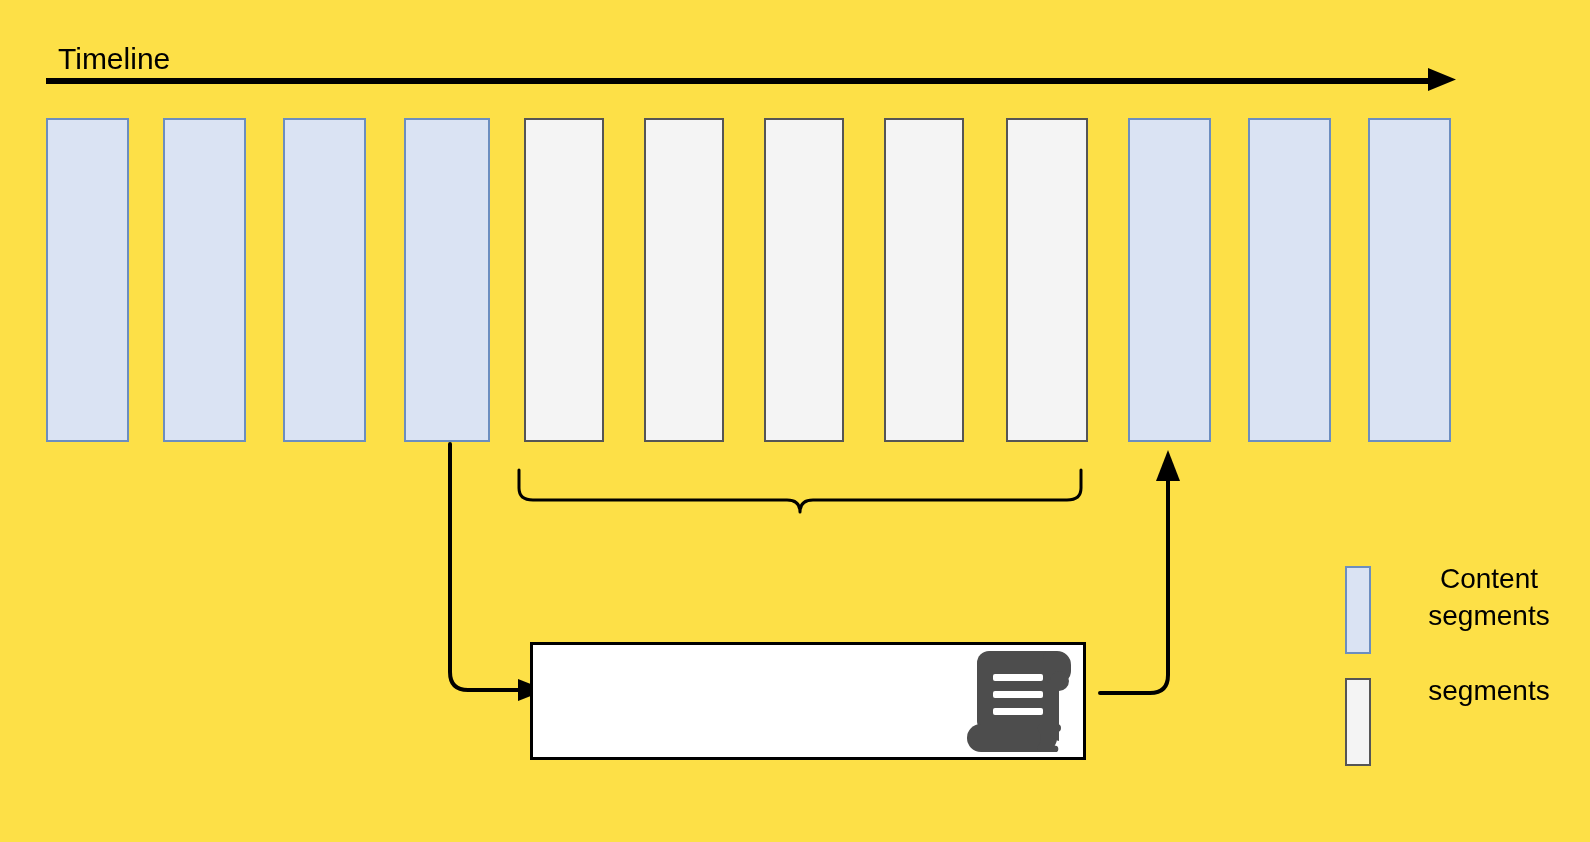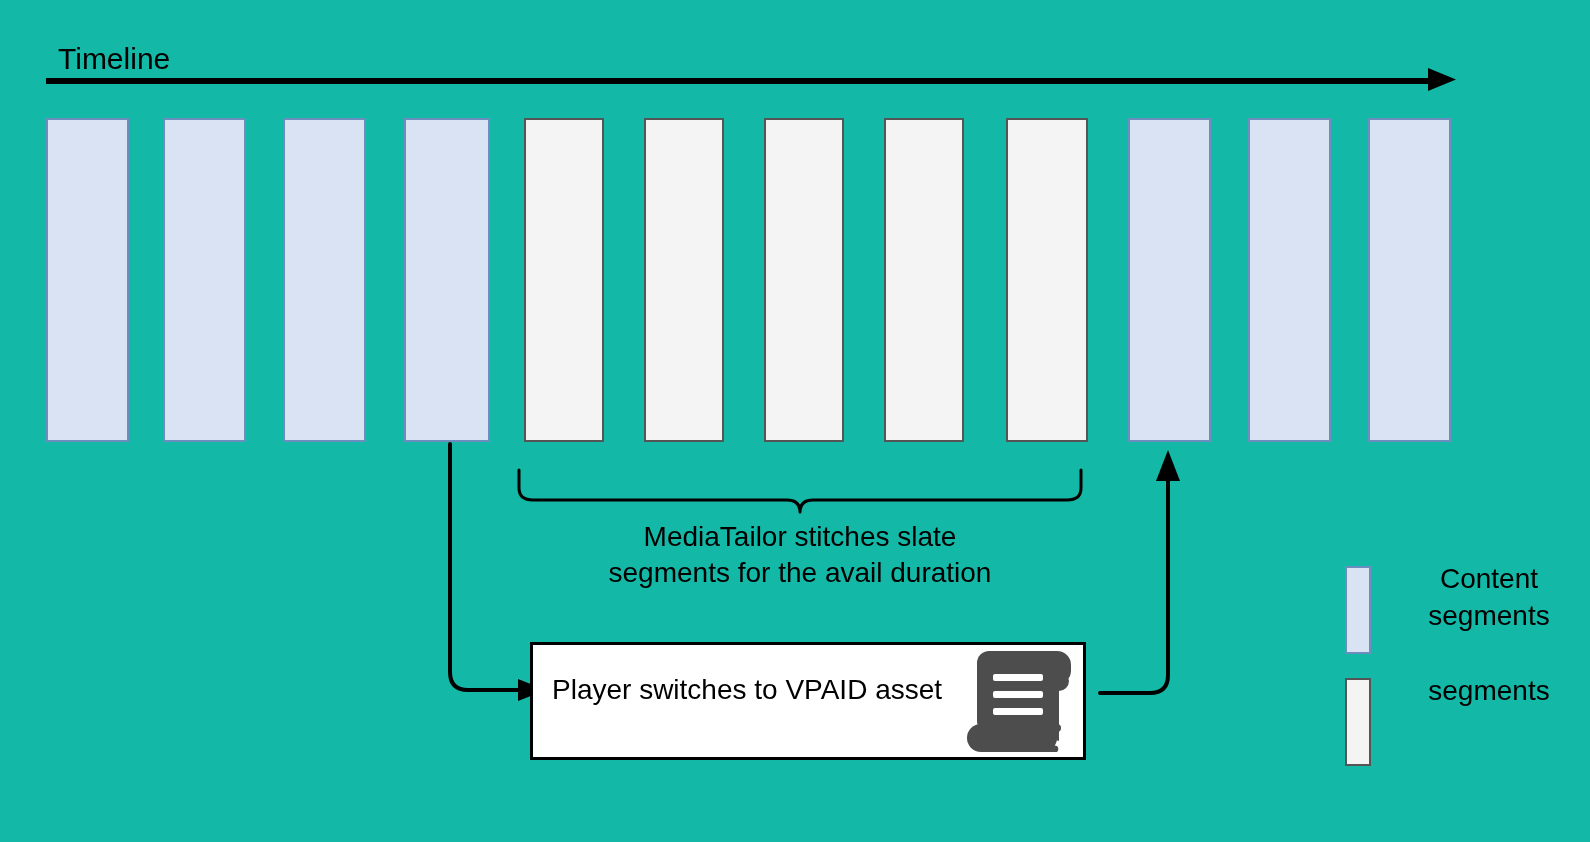--- a/index.html
+++ b/index.html
@@ -9,21 +9,21 @@
   }
   body {
     font-family: "Liberation Sans", sans-serif;
     color: #000000;
   }
   #stage {
     position: relative;
     width: 1590px;
     height: 842px;
     overflow: hidden;
-    background: #14b8a6;
+    background: #fde047;
   }
   .abs { position: absolute; }
 
   
   #timeline-label {
     left: 58px;
     top: 41px;
     font-size: 30px;
     line-height: 36px;
     white-space: nowrap;
@@ -155,37 +155,32 @@
       <div class="abs segment slate" style="left: 1006px; width: 82px;"></div>
       <div class="abs segment content" style="left: 1128px; width: 83px;"></div>
       <div class="abs segment content" style="left: 1248px; width: 83px;"></div>
       <div class="abs segment content" style="left: 1368px; width: 83px;"></div>
     </div>
 
   <svg class="abs" id="brace-svg" viewBox="0 0 570 50">
     <path d="M4,2 L4,20 Q4,32 18,32 L272,32 Q285,32 285,44 Q285,32 298,32 L552,32 Q566,32 566,20 L566,2" fill="none" stroke="#000000" stroke-width="3" stroke-linecap="round" stroke-linejoin="round"></path>
   </svg>
 
-  <div class="abs" id="brace-caption">
-    <div>MediaTailor stitches slate</div>
-    <div>segments for the avail duration</div>
-  </div>
 
   <svg class="abs" id="arrow-left-svg" viewBox="0 0 120 275">
     <path d="M22,4 L22,232 Q22,250 40,250 L92,250" fill="none" stroke="#000000" stroke-width="4" stroke-linecap="round" stroke-linejoin="round"></path>
     <path d="M118,250 L90,239 L90,261 Z" fill="#000000"></path>
   </svg>
 
   <svg class="abs" id="arrow-right-svg" viewBox="0 0 100 262">
     <path d="M2,245 L52,245 Q70,245 70,227 L70,32" fill="none" stroke="#000000" stroke-width="4" stroke-linecap="round" stroke-linejoin="round"></path>
     <path d="M70,2 L58,33 L82,33 Z" fill="#000000"></path>
   </svg>
 
   <div class="abs" id="callout-box"></div>
-  <div class="abs" id="callout-text">Player switches to VPAID asset</div>
 
   <svg class="abs" id="scroll-icon" viewBox="0 0 105 108">
     <g fill="#4d4d4d">
       <path d="M22,6 h58 a12,12 0 0 1 12,12 v58 a12,12 0 0 1 -12,12 h-58 a12,12 0 0 1 -12,-12 v-58 a12,12 0 0 1 12,-12 z"></path>
       <path d="M80,6 h10 a14,14 0 0 1 14,14 v6 a12,12 0 0 1 -12,12 h-8 a8,8 0 0 1 -8,-8 v-16 a8,8 0 0 1 4,-8 z"></path>
       <path d="M14,79 h62 a14,14 0 0 1 0,28 h-62 a14,14 0 0 1 0,-28 z"></path>
       <path d="M74,79 h16 a4,4 0 0 1 0,8 a7,7 0 0 0 -7,7 a7,7 0 0 0 7,7 a4,4 0 0 1 0,6 h-16 a4,4 0 0 1 -3,-6 a12,12 0 0 0 0,-16 a4,4 0 0 1 3,-6 z"></path>
       <path d="M92,26 a10,10 0 0 1 0,20 l0,50 a10,10 0 0 1 -9,-10 l0,-50 a10,10 0 0 1 9,-10 z"></path>
     </g>
     <g fill="#ffffff">

